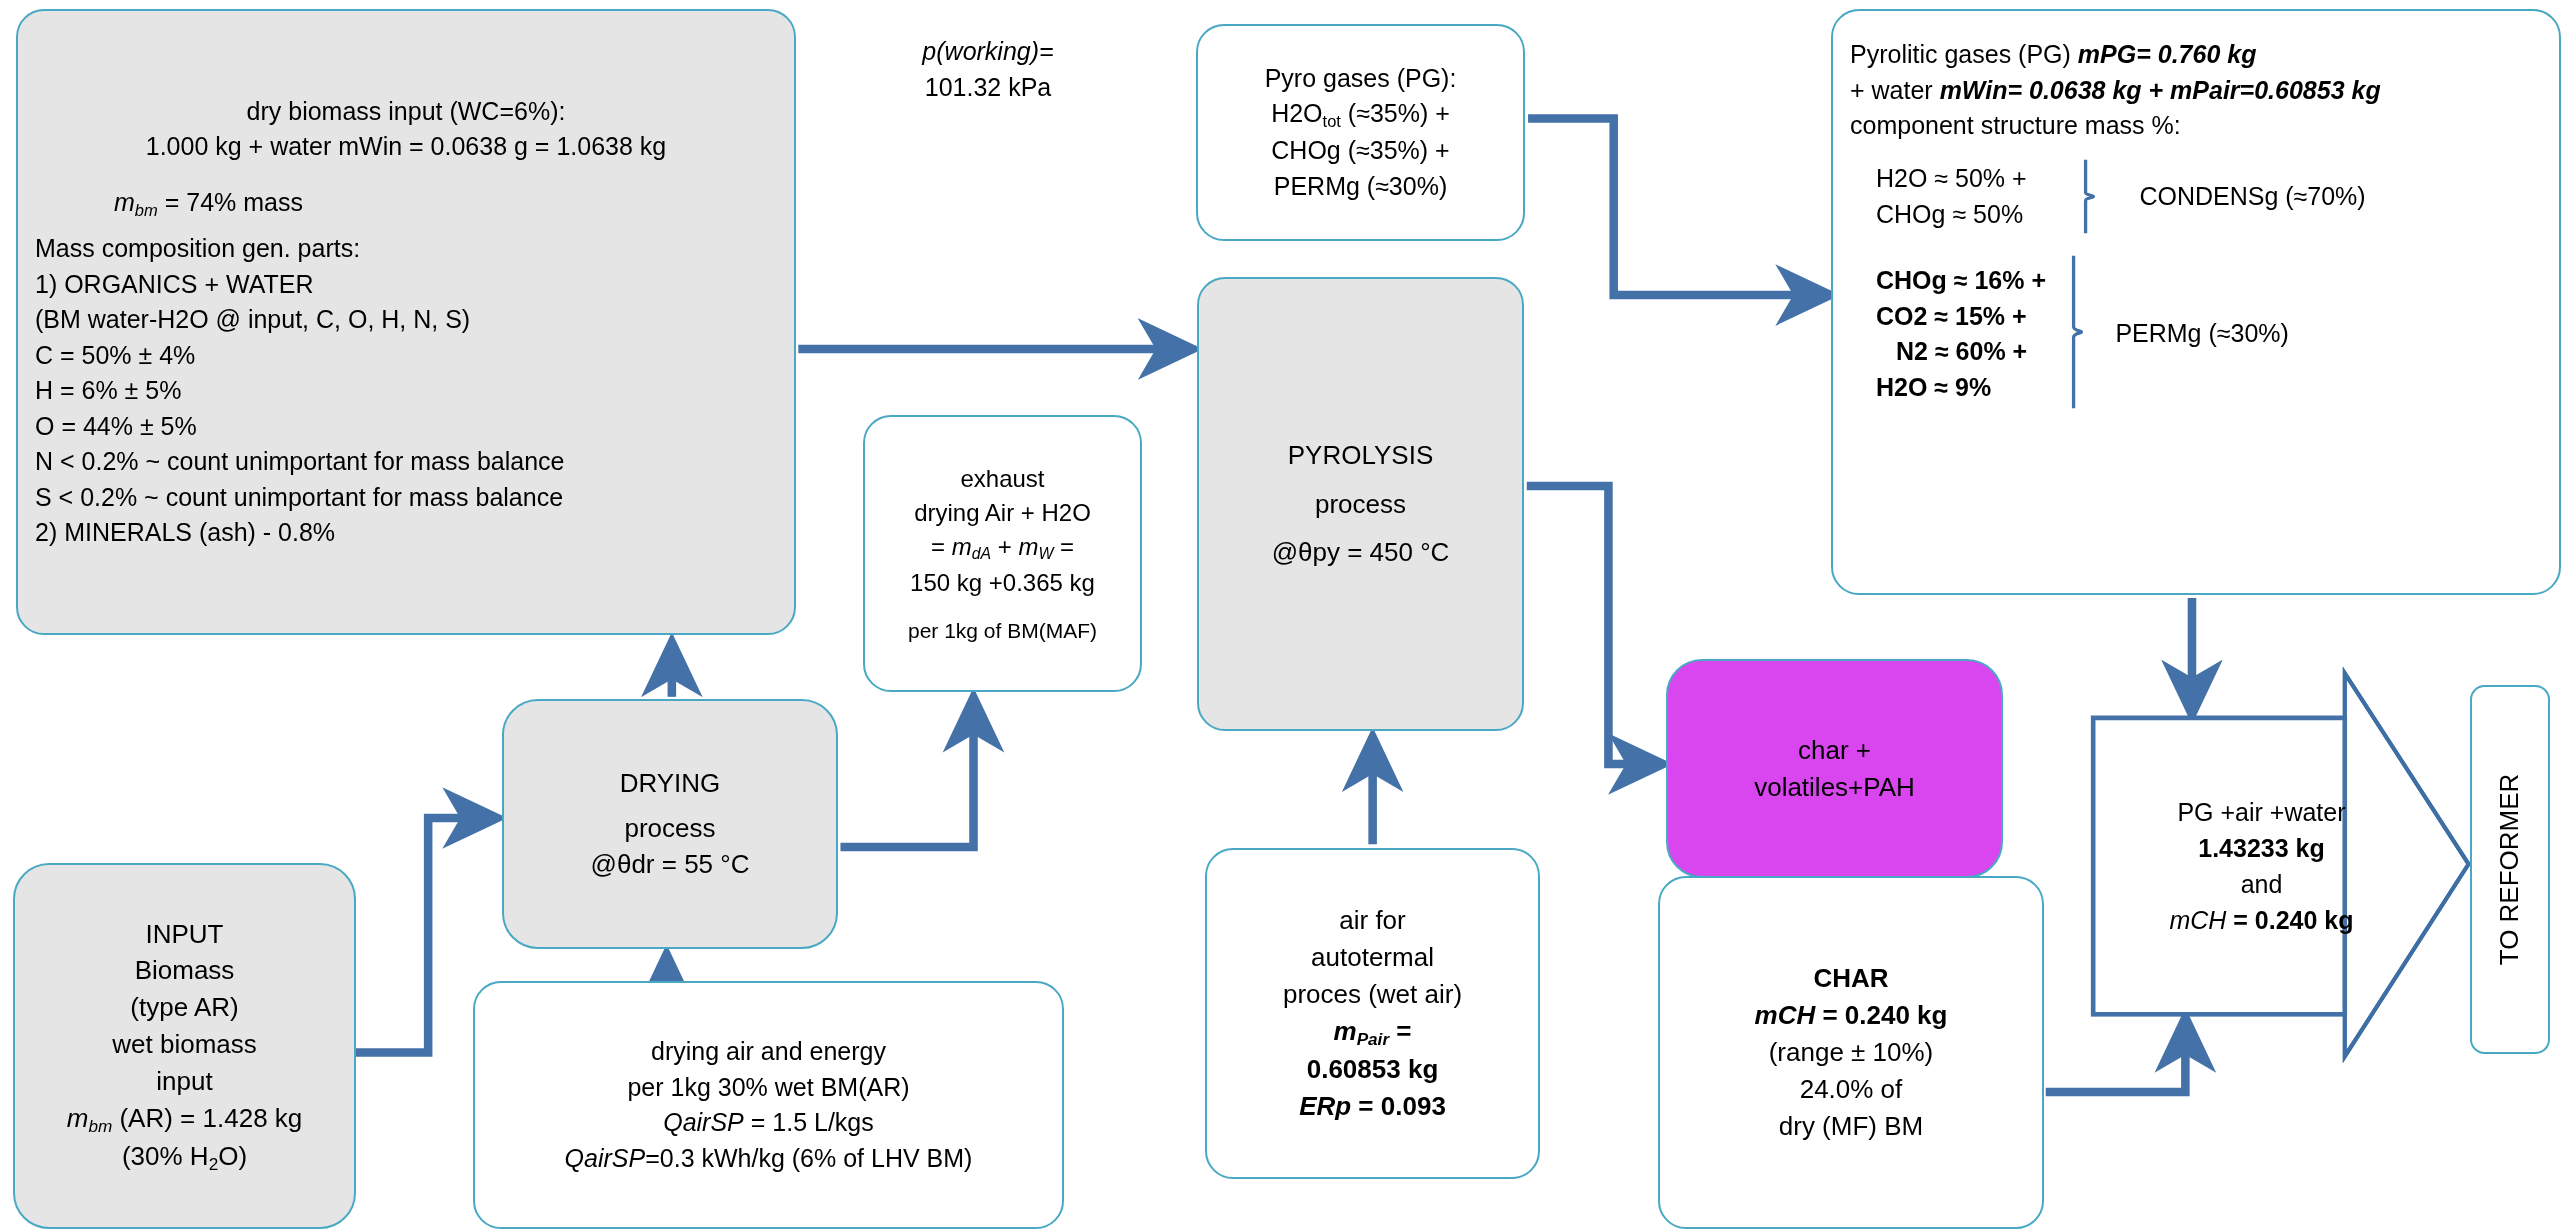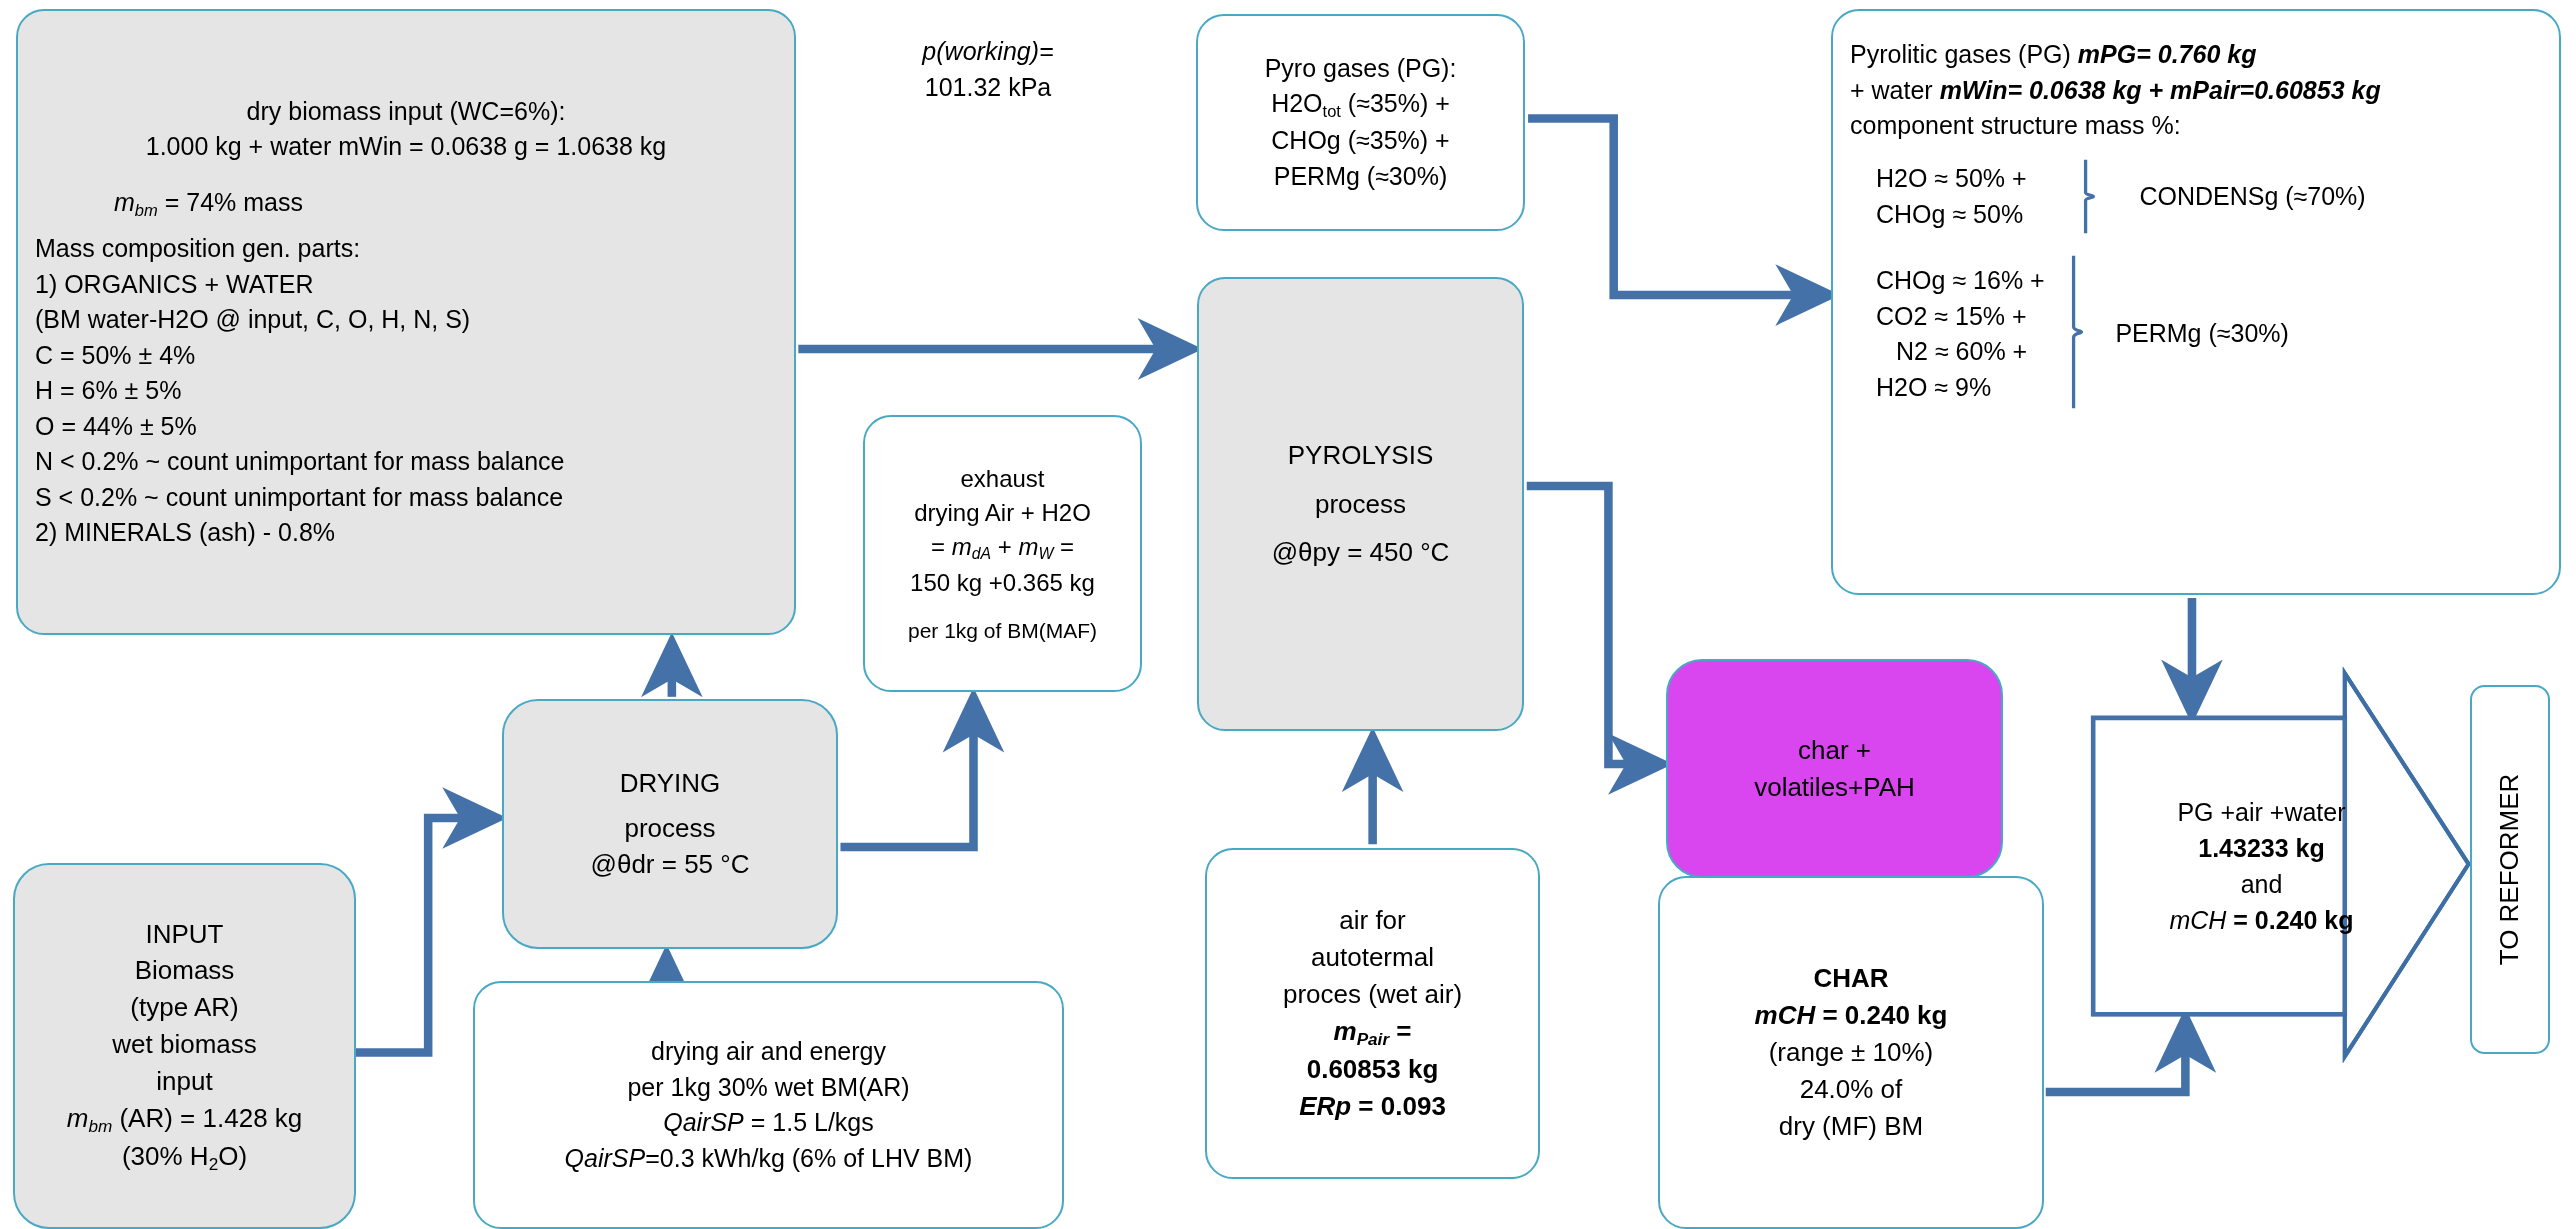--- a/index.html
+++ b/index.html
@@ -21,21 +21,21 @@
   sub{font-size:.66em;vertical-align:-0.28em;}
   .it{font-style:italic;}
   .bi{font-style:italic;font-weight:bold;}
 
   svg.layer{position:absolute;left:0;top:0;width:2576px;height:1229px;overflow:visible;pointer-events:none;}
 
   
   #box-drybiomass{left:16px;top:9.2px;width:780px;height:626px;font-size:25px;}
   #box-drybiomass .pad{padding:0 17px;width:100%;box-sizing:border-box;}
   #box-pworking{left:876px;top:33px;width:224px;font-size:25px;}
-  #box-pyrogases{left:1196px;top:14px;width:329px;height:217px;font-size:25px;}
+  #box-pyrogases{left:1196px;top:24px;width:329px;height:217px;font-size:25px;}
   #box-pyrolitic{left:1831px;top:9.2px;width:730px;height:586px;font-size:25px;}
   #box-exhaust{left:863px;top:415px;width:279px;height:277px;font-size:24px;}
   #box-pyrolysis{left:1197px;top:277px;width:327px;height:454px;font-size:26px;}
   #box-drying{left:502px;top:699px;width:336px;height:250px;font-size:26px;}
   #box-input{left:13px;top:863px;width:343px;height:366px;font-size:26px;}
   #box-dryingair{left:473px;top:981px;width:591px;height:248px;font-size:25px;}
   #box-airauto{left:1205px;top:848px;width:335px;height:331px;font-size:26px;}
   #box-char{left:1666px;top:659px;width:337px;height:219px;font-size:26px;}
   #box-charmass{left:1658px;top:876px;width:386px;height:353px;font-size:26px;}
   #box-pgair{position:absolute;left:2093px;top:718px;width:337px;height:296px;font-size:25px;
@@ -132,21 +132,21 @@
           <svg width="22.4" height="79" viewBox="0 0 34 120" style="position:absolute;left:0;top:-4px;">
             <path d="M10,4 C10,4 10,52 10,54 C10,58 22,58 22,60 C22,62 10,62 10,66 C10,68 10,116 10,116" fill="none" stroke="#4472A8" stroke-width="5"></path>
           </svg>
         </div>
         <div style="padding-left:26px;" class="ln">CONDENSg (≈70%)</div>
       </div>
 
       <div style="height:26px"></div>
 
       <div style="position:relative;display:flex;align-items:center;gap:0;">
-        <div style="width:217px;padding-left:26px;box-sizing:border-box;">
+        <div style="width:217px;padding-left:26px;box-sizing:border-box;font-weight:bold;">
           <div class="ln">CHOg  ≈ 16% +</div>
           <div class="ln">CO2   ≈ 15%  +</div>
           <div class="ln" style="padding-left:20px;">N2   ≈ 60% +</div>
           <div class="ln">H2O   ≈ 9%</div>
         </div>
         <div style="width:22.4px;height:151px;position:relative;">
           <svg width="22.4" height="158" viewBox="0 0 34 240" style="position:absolute;left:0;top:-5.3px;">
             <path d="M10,4 C10,4 10,108 10,112 C10,118 22,118 22,120 C22,122 10,122 10,128 C10,132 10,236 10,236" fill="none" stroke="#4472A8" stroke-width="5"></path>
           </svg>
         </div>

